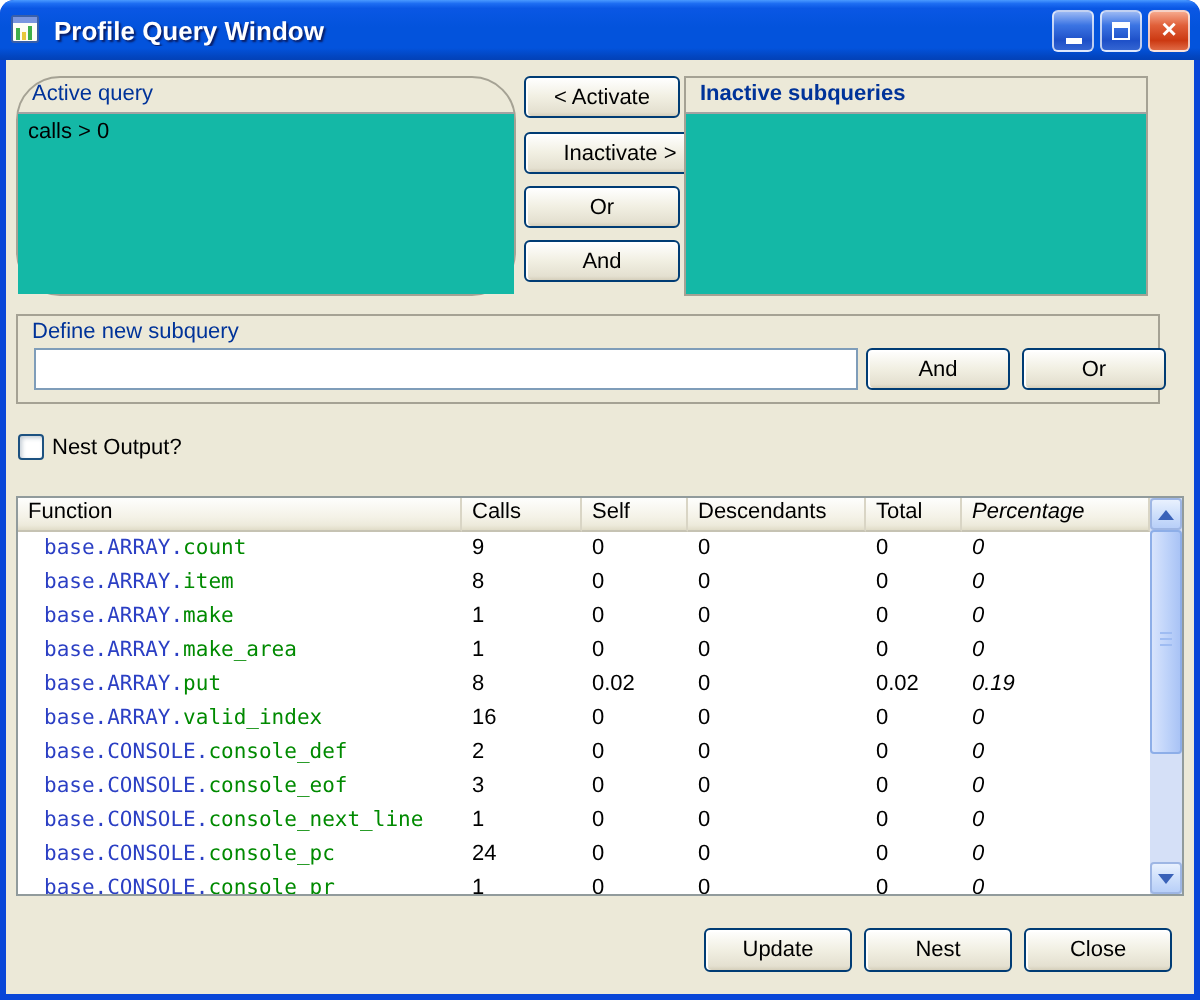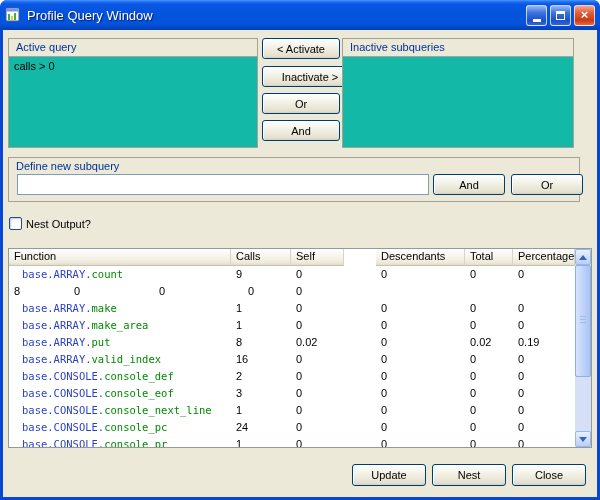--- a/index.html
+++ b/index.html
@@ -15,21 +15,21 @@
   .titlebar {
     position: absolute; top: 0; left: 0; right: 0; height: 30px;
     border-radius: 7px 7px 0 0;
     background: linear-gradient(to bottom,
       #4A9AFF 0%, #1D6DF2 6%, #0A57E4 14%, #0353DC 45%,
       #0353DC 80%, #0246C2 93%, #0341B6 100%);
     display: flex; align-items: center; padding: 0 5px; gap: 3px;
   }
   .win-icon { width: 16px; height: 16px; display: inline-flex; }
   .title-text {
-    flex: 1; color: #fff; font-weight: normal; font-size: 13px;
+    flex: 1; color: #fff; font-weight: bold; font-size: 13px;
     text-shadow: 1px 1px 1px #0a1d63; margin-left: 3px;
     white-space: nowrap; overflow: hidden;
   }
   .tb-btn {
     width: 21px; height: 21px; border-radius: 3px;
     border: 1px solid rgba(255,255,255,.7);
     display: flex; align-items: center; justify-content: center;
     flex: 0 0 auto;
   }
   .tb-btn.blue { background: linear-gradient(to bottom, #9AB8F4 0%, #3B74E3 35%, #1E50C8 75%, #3465D2 100%); }
@@ -42,22 +42,22 @@
   .window-body {
     position: absolute; top: 30px; left: 3px; right: 3px; bottom: 3px;
     background: #ECE9D8;
   }
 
   .groupbox { position: absolute; border: 1px solid #A5A294; background: #ECE9D8; }
   .group-label { position: absolute; top: 2px; left: 7px; color: #003399; white-space: nowrap; }
   .listbox { position: absolute; left: 0; right: 0; top: 17px; bottom: 0; background: #14b8a6; border-top: 1px solid #a3a3a3; }
   .query-item { padding: 3px 5px; }
 
-  .active-group   { left: 5px;   top: 8px;   width: 250px; height: 110px; }
-  .inactive-group { left: 339px; top: 8px;   width: 232px; height: 110px; }
+  .active-group   { left: 5px;   top: 8px;   width: 250px; height: 110px; border-radius: 22px; }
+  .inactive-group { left: 339px; top: 8px;   width: 232px; height: 110px; font-weight: bold; }
   .subquery-group { left: 5px;   top: 127px; width: 572px; height: 45px; }
 
   .xp-btn {
     position: absolute; height: 21px;
     font-family: "Liberation Sans", sans-serif; font-size: 11px; color: #000;
     border: 1px solid #003C74; border-radius: 3px;
     background: linear-gradient(to bottom, #fff 0%, #F1EFE2 50%, #E4E0D0 90%, #D5CFBB 100%);
     box-shadow: inset 0 1px 0 #fff, inset 1px 0 0 #fff;
     cursor: default; padding: 4px;
   }
@@ -92,21 +92,21 @@
   .thead { position: absolute; top: 0; left: 0; right: 16px; height: 17px; display: flex; }
   .hcell {
     background: linear-gradient(to bottom, #FEFEFD 0%, #F4F2E7 60%, #EDEADB 85%, #E0DCC8 100%);
     border-right: 1px solid #D9D5C5; border-bottom: 1px solid #C6C3B3;
     padding: 1px 5px; white-space: nowrap; overflow: hidden; cursor: default;
   }
   .tbody { position: absolute; top: 17px; left: 0; right: 16px; bottom: 0; overflow: hidden; }
   .trow { display: flex; height: 17px; line-height: 16px; }
   .cell { padding: 0 5px; white-space: nowrap; overflow: hidden; }
   .w-function { width: 222px; } .w-calls { width: 60px; } .w-self { width: 53px; }
-  .w-desc { width: 89px; margin-left: 32px; } .w-total { width: 48px; } .w-pct { flex: 1; }
+  .w-desc { width: 89px; } .w-total { width: 48px; } .w-pct { flex: 1; font-style: italic; }
   .fn { font-family: "DejaVu Sans Mono", monospace; font-size: 10.5px; padding-left: 13px; }
   .fn-prefix  { color: #2B3FC4; }
   .fn-feature { color: #008A00; }
 
   
   .vscroll { position: absolute; top: 0; right: 0; bottom: 0; width: 16px; background: #D5E0F7; }
   .sb-btn {
     position: absolute; left: 0; width: 16px; height: 16px;
     border: 1px solid #9EB6E4; border-radius: 2px;
     background: linear-gradient(to bottom, #E9F1FE 0%, #CFE0FB 50%, #B8CFF8 100%);
@@ -195,20 +195,21 @@
       <div class="tbody">
           <div class="trow">
     <div class="cell w-function fn"><span class="fn-prefix">base.ARRAY.</span><span class="fn-feature">count</span></div>
     <div class="cell w-calls">9</div>
     <div class="cell w-self">0</div>
     <div class="cell w-desc">0</div>
     <div class="cell w-total">0</div>
     <div class="cell w-pct">0</div>
   </div>
           <div class="trow">
+    <div class="cell w-function fn"><span class="fn-prefix">base.ARRAY.</span><span class="fn-feature">item</span></div>
     <div class="cell w-calls">8</div>
     <div class="cell w-self">0</div>
     <div class="cell w-desc">0</div>
     <div class="cell w-total">0</div>
     <div class="cell w-pct">0</div>
   </div>
           <div class="trow">
     <div class="cell w-function fn"><span class="fn-prefix">base.ARRAY.</span><span class="fn-feature">make</span></div>
     <div class="cell w-calls">1</div>
     <div class="cell w-self">0</div>

